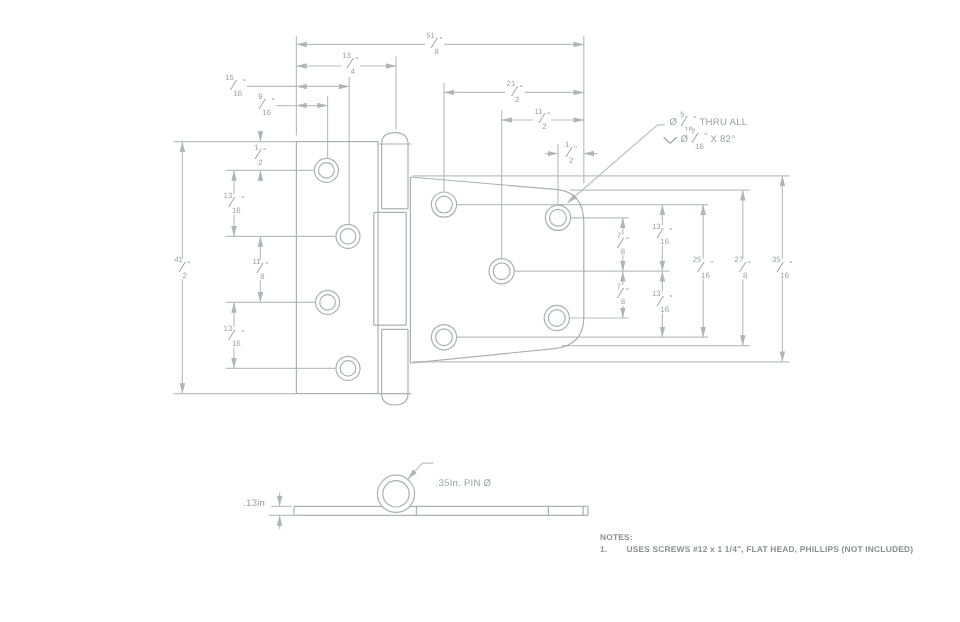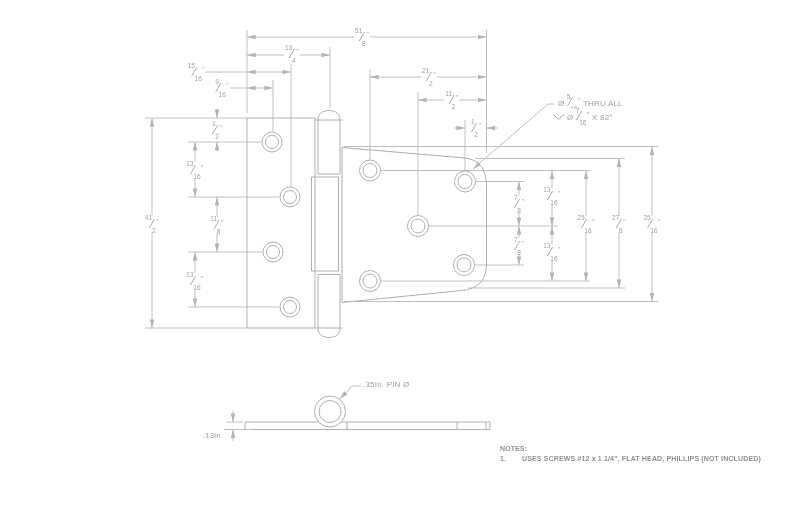--- a/index.html
+++ b/index.html
@@ -179,22 +179,22 @@
   <span class="lbl" style="left:652px;top:224px"><sup>35</sup><span class="sl">⁄</span><sub>16</sub><span class="q">"</span></span>
 
   <span class="lbl lbl-l small" style="left:557px;top:103px">Ø <sup>5</sup><span class="sl">⁄</span><sub>16</sub><span class="q">"</span> THRU ALL</span>
   <span class="lbl lbl-l small callout-row" style="left:551px;top:117px">
     <svg width="13" height="8">
       <path d="M1,1.5 L6.5,6.5 L12,1.5" stroke="#9aa0a4" stroke-width="1" fill="none"></path>
     </svg>
     <span>Ø <sup>7</sup><span class="sl">⁄</span><sub>16</sub><span class="q">"</span> X 82°</span>
   </span>
 
-  <span class="lbl lbl-l small" style="left:362px;top:385px">.35In. PIN Ø</span>
-  <span class="lbl lbl-r small" style="left:222px;top:436px">.13in</span>
+  <span class="lbl lbl-l small" style="left:362px;top:403px">.35In. PIN Ø</span>
+  <span class="lbl lbl-r small" style="left:222px;top:420px">.13in</span>
 
   <div class="notes">
     <div>NOTES:</div>
     <div class="note-row">
       <span class="note-num">1.</span>
       <span>USES SCREWS #12 x 1 1/4", FLAT HEAD, PHILLIPS (NOT INCLUDED)</span>
     </div>
   </div>
 
 </div>

